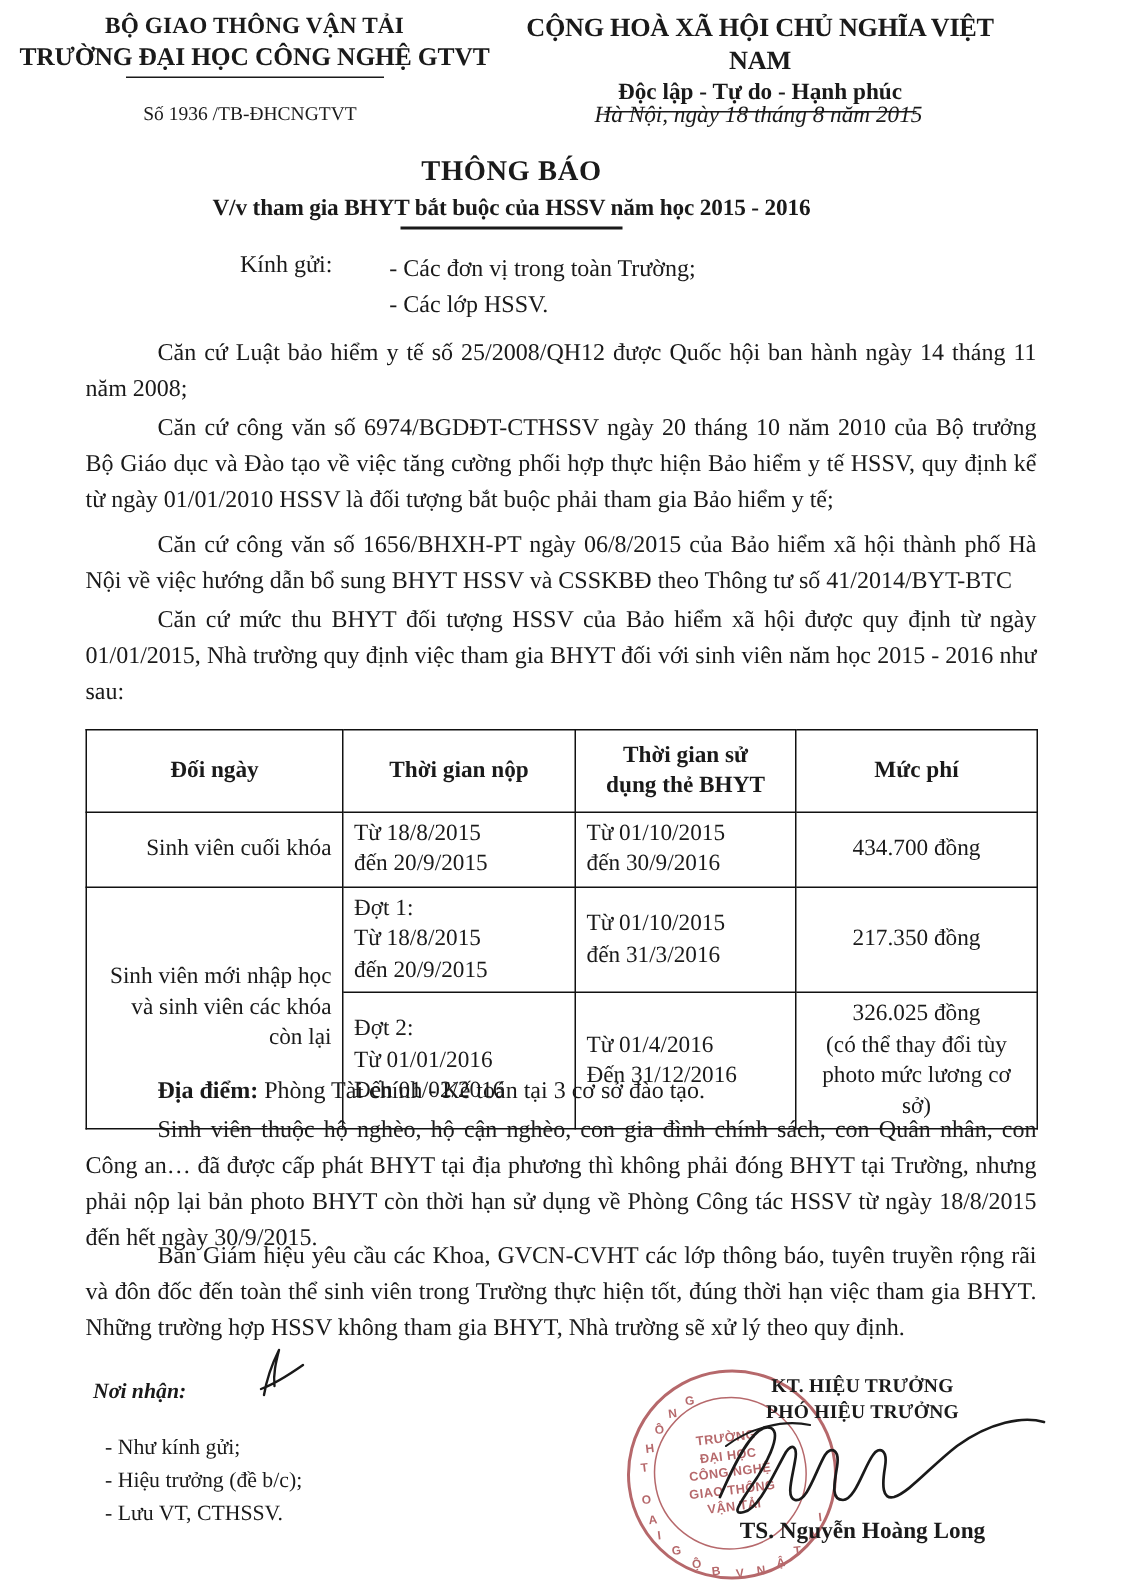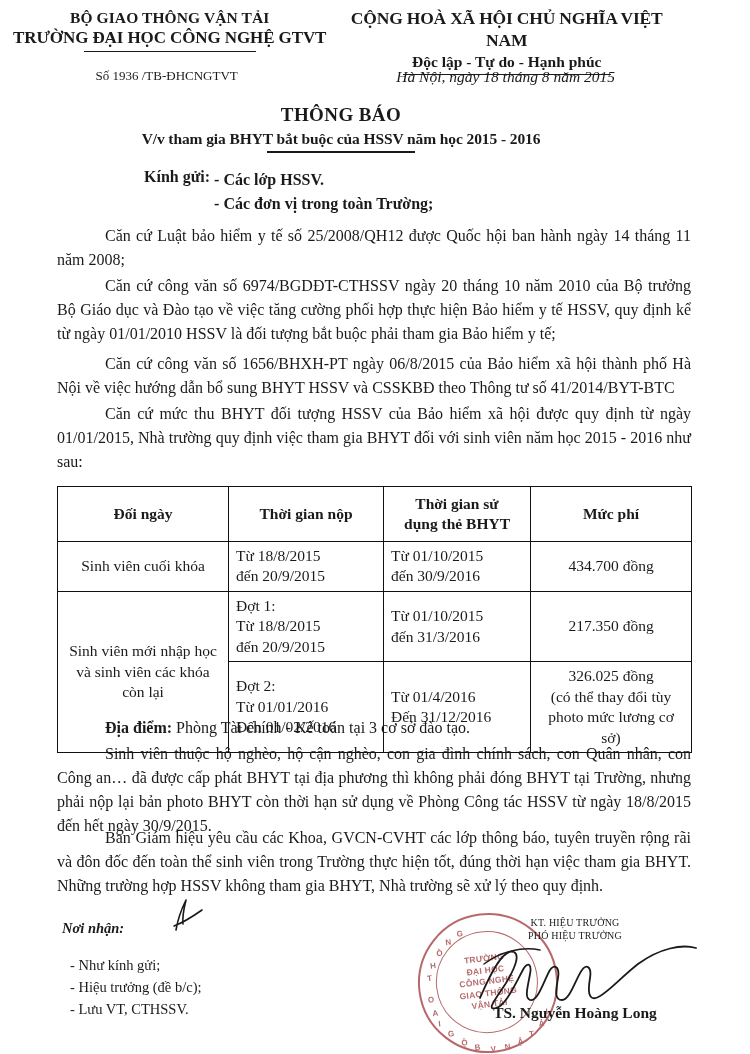--- a/index.html
+++ b/index.html
@@ -105,25 +105,24 @@
     font-size: 15.5px;
     font-weight: bold;
     line-height: 1.45;
     letter-spacing: -.1px;
   }
   .rule-title { width: 148px; margin-top: 1px; }
 
   
   .kinhgui {
     position: absolute;
-    top: 168px; left: 144px;
+    top: 168px; left: 160px;
     font-size: 16px;
     display: flex;
-    gap: 4px;
-    font-weight: bold;
+    gap: 38px;
   }
   .kinhgui-label { white-space: nowrap; }
   .kinhgui-list { line-height: 1.5; }
 
   
   .body-text {
     position: absolute;
     left: 57px;
     width: 634px;
     font-size: 16px;
@@ -157,21 +156,21 @@
     border: 1.3px solid #111;
     padding: 4px 7px;
     vertical-align: middle;
     line-height: 1.32;
   }
   .fee-table thead th {
     text-align: center;
     font-weight: bold;
     height: 46px;
   }
-  .fee-table td.c1 { text-align: center;   }
+  .fee-table td.c1 { text-align: right;   }
   .fee-table td.c2 { text-align: left;   }
   .fee-table td.c3 { text-align: left;   }
   .fee-table td.c4 { text-align: center; }
   .col1 { width: 171px; }
   .col2 { width: 155px; }
   .col3 { width: 147px; }
   .col4 { width: 161px; }
   .cell-line { display: block; }
 
   
@@ -193,22 +192,22 @@
   }
 
   .signature {
     position: absolute;
     top: 916px;
     left: 430px;
     width: 290px;
     text-align: center;
   }
   .sig-role1, .sig-role2 {
-    font-size: 10px;
-    font-weight: normal;
+    font-size: 13px;
+    font-weight: bold;
     line-height: 1.3;
     letter-spacing: .2px;
     position: relative;
     z-index: 3;
   }
   .sig-name {
     font-size: 15.5px;
     font-weight: bold;
     margin-top: 62px;
     position: relative;
@@ -307,22 +306,22 @@
 
   <div class="title-block">
     <div class="doc-title">THÔNG BÁO</div>
     <div class="doc-subtitle">V/v tham gia BHYT bắt buộc của HSSV năm học 2015 - 2016</div>
     <div class="rule rule-title"></div>
   </div>
 
   <div class="kinhgui">
     <div class="kinhgui-label">Kính gửi:</div>
     <div class="kinhgui-list">
+      <div>- Các đơn vị trong toàn Trường;</div>
       <div>- Các lớp HSSV.</div>
-      <div>- Các đơn vị trong toàn Trường;</div>
     </div>
   </div>
 
   <div class="body-text b1">
     <p>Căn cứ Luật bảo hiểm y tế số 25/2008/QH12 được Quốc hội ban hành ngày 14 tháng 11 năm 2008;</p>
     <p>Căn cứ công văn số 6974/BGDĐT-CTHSSV ngày 20 tháng 10 năm 2010 của Bộ trưởng Bộ Giáo dục và Đào tạo về việc tăng cường phối hợp thực hiện Bảo hiểm y tế HSSV, quy định kể từ ngày 01/01/2010 HSSV là đối tượng bắt buộc phải tham gia Bảo hiểm y tế;</p>
   </div>
 
   <div class="body-text b2">
     <p>Căn cứ công văn số 1656/BHXH-PT ngày 06/8/2015 của Bảo hiểm xã hội thành phố Hà Nội về việc hướng dẫn bổ sung BHYT HSSV và CSSKBĐ theo Thông tư số 41/2014/BYT-BTC</p>

